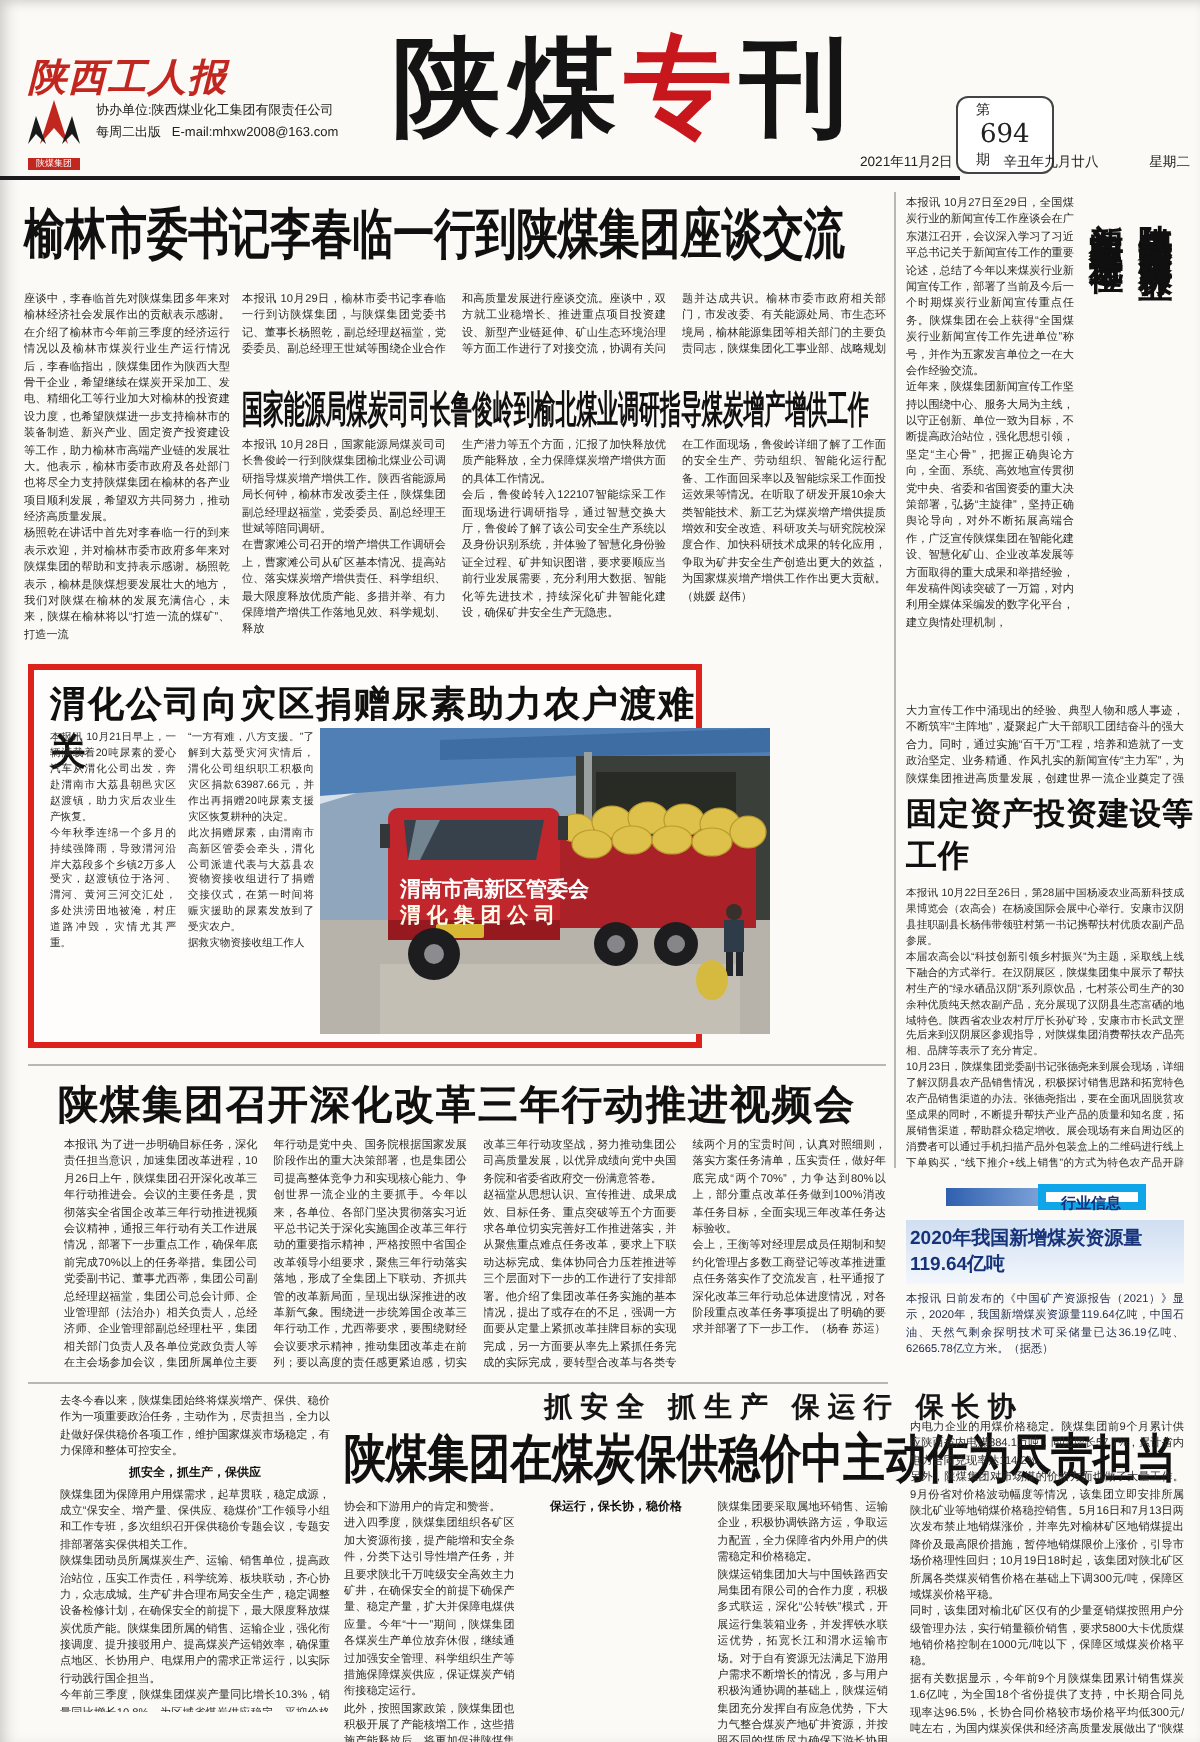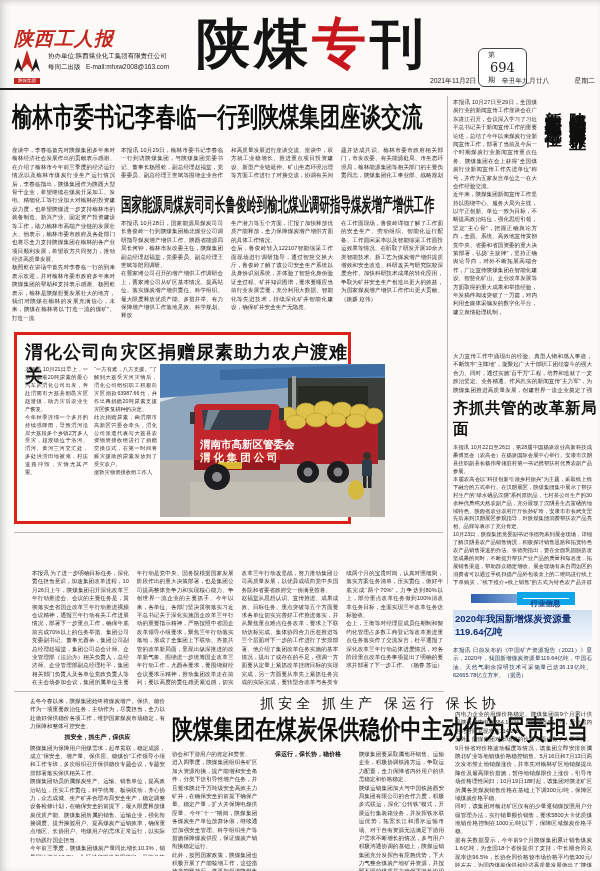--- a/index.html
+++ b/index.html
@@ -18,21 +18,21 @@
   
   .mast-name{font-family:"DejaVu Serif",serif;font-style:italic;font-weight:bold;color:#c2271f;font-size:19px;letter-spacing:1px;}
   .mast-small{font-size:6.5px;color:#222;line-height:1.7;}
   .title-char{font-family:"DejaVu Serif",serif;font-weight:900;font-size:54px;line-height:1;color:#141414;}
   .title-char.red{color:#c8161d;}
   .issue-box{border:1px solid #444;border-radius:6px;padding:1px 9px;font-size:7px;color:#222;background:#fff;}
   .issue-no{font-family:"DejaVu Serif",serif;font-weight:normal;font-size:13px;padding:0 2px;}
   .vertical{writing-mode:vertical-rl;text-orientation:upright;}
   .redbox{border:3px solid #dd221c;background:#fefdfb;}
   .info-tab-bar{height:9px;width:46px;background:linear-gradient(90deg,#2f5fae,#7aa0d6);}
-  .info-tab-box{border:6px solid #0ea5e9;background:#fff;font-size:7.5px;font-weight:bold;color:#16337a;
+  .info-tab-box{border:4px solid #0ea5e9;background:#fff;font-size:7.5px;font-weight:bold;color:#16337a;
                 padding:0 8px;line-height:11px;height:13px;}
   .info-headline{background:linear-gradient(180deg,#cfdef1,#f3f7fc);color:#16337a;font-weight:900;
                  font-size:9.5px;padding:3px 2px;letter-spacing:0;}
 </style>
 </head>
 <body>
 
 <div class="page">
 
   <div class="abs" style="left:0;top:0;width:480px;height:90px;border-bottom:2px solid #1c1c1c;">
@@ -154,56 +154,57 @@
           <rect x="208" y="112" width="3.5" height="12" fill="#23262b"></rect>
         </g>
         <ellipse cx="196" cy="126" rx="8" ry="10" fill="#d6ba40"></ellipse>
       </svg>
     </div>
     <div class="abs t" style="left:143px;top:31px;width:0;height:0;overflow:hidden;">员介绍，目前他们接收到的救灾物资主要有生活必需品，如衣、被、瓶装水、棉衣棉被等，还有救灾帐篷、水泵、雨衣、手电等，防疫消杀物资84件等物资，渭化公司捐赠的正是急需的第一批农资产品。当前灾区正处于灾后重建阶段，恢复生产自救、土地抢复耕是重要的，再加上正值小麦播种的季节，在11月中旬之前，小麦只要是及时播种出苗，明年仍然一定是个丰收年，这批尿素来得恰逢及时。
 本次援赠，由于多处道路被冲毁、积水严重，要将20吨尿素早早送达受灾群众手中并不容易。在工作人员的帮助下，运送尿素的车辆克服困难，多处绕行，终于将尿素送到了雨林村、新建村、新安村等5个村子并进行了分发。这批价值6万多元的尿素，为受灾农户们减轻了种植成本，为灾后重建凝聚了渭化人的爱心。（韩军莉）</div>
   </div>
 
   <div class="abs hl" style="left:453px;top:398px;font-size:15.5px;line-height:1.35;letter-spacing:0.5px;">
-    <div>齐抓共管的改革新局面</div>
+    <div>固定资产投资建设等工作</div>
   </div>
   <div class="abs t" style="left:453px;top:444px;width:139px;height:141px;font-size:5.3px;">本报讯 10月22日至26日，第28届中国杨凌农业高新科技成果博览会（农高会）在杨凌国际会展中心举行。安康市汉阴县挂职副县长杨伟带领驻村第一书记携帮扶村优质农副产品参展。
 本届农高会以“科技创新引领乡村振兴”为主题，采取线上线下融合的方式举行。在汉阴展区，陕煤集团集中展示了帮扶村生产的“绿水硒品汉阴”系列原饮品，七村茶公司生产的30余种优质纯天然农副产品，充分展现了汉阴县生态富硒的地域特色。陕西省农业农村厅厅长孙矿玲，安康市市长武文罡先后来到汉阴展区参观指导，对陕煤集团消费帮扶农产品亮相、品牌等表示了充分肯定。
 10月23日，陕煤集团党委副书记张德尧来到展会现场，详细了解汉阴县农产品销售情况，积极探讨销售思路和拓宽特色农产品销售渠道的办法。张德尧指出，要在全面巩固脱贫攻坚成果的同时，不断提升帮扶产业产品的质量和知名度，拓展销售渠道，帮助群众稳定增收。展会现场有来自周边区的消费者可以通过手机扫描产品外包装盒上的二维码进行线上下单购买，“线下推介+线上销售”的方式为特色农产品开辟渠道，畅通销路。
 据悉，陕煤集团将在巩固前期脱贫成果的基础上，依托与汉阴乡村振兴有效衔接，继续委派驻村干部帮扶脱贫村庄，围绕制定开发村级集体产业，着力做好农产品的产销工作，以消费促帮扶，以对外部资源，带动村民通过辛勤劳动实现稳定增收。（集团驻兴汉村乡村振兴工作组）</div>
 
   <div class="abs" style="left:453px;top:592px;width:139px;height:100px;">
     <div style="display:flex;align-items:center;justify-content:center;gap:0;">
       <div class="info-tab-bar"></div>
       <div class="info-tab-box">行业信息</div>
     </div>
     <div class="info-headline" style="margin-top:5px;">2020年我国新增煤炭资源量119.64亿吨</div>
     <div class="t" style="margin-top:4px;height:58px;color:#1d2a4a;">本报讯 日前发布的《中国矿产资源报告（2021）》显示，2020年，我国新增煤炭资源量119.64亿吨，中国石油、天然气剩余探明技术可采储量已达36.19亿吨、62665.78亿立方米。（据悉）</div>
   </div>
 
   <div class="abs rule" style="left:14px;top:532px;width:429px;height:1px;"></div>
+  <div class="abs hl" style="left:14px;top:539px;width:429px;text-align:center;font-size:20px;letter-spacing:1px;">陕煤集团召开深化改革三年行动推进视频会</div>
   <div class="abs" style="left:32px;top:569px;width:411px;height:117px;display:flex;gap:8px;">
     <div class="t" style="flex:1;height:117px;">本报讯 为了进一步明确目标任务，深化责任担当意识，加速集团改革进程，10月26日上午，陕煤集团召开深化改革三年行动推进会。会议的主要任务是，贯彻落实全省国企改革三年行动推进视频会议精神，通报三年行动有关工作进展情况，部署下一步重点工作，确保年底前完成70%以上的任务举措。集团公司党委副书记、董事尤西蒂，集团公司副总经理赵福堂，集团公司总会计师、企业管理部（法治办）相关负责人，总经济师、企业管理部副总经理杜平，集团相关部门负责人及各单位党政负责人等在主会场参加会议，集团所属单位主要负责人、分管改革（体制）负责人、相关部门负责人在分会场参加了视频会议。尤西蒂主持会议。
 尤西蒂在讲话中指出，实施国企改革三</div>
     <div class="t" style="flex:1;height:117px;">年行动是党中央、国务院根据国家发展阶段作出的重大决策部署，也是集团公司提高整体竞争力和实现核心能力、争创世界一流企业的主要抓手。今年以来，各单位、各部门坚决贯彻落实习近平总书记关于深化实施国企改革三年行动的重要指示精神，严格按照中省国企改革领导小组要求，聚焦三年行动落实落地，形成了全集团上下联动、齐抓共管的改革新局面，呈现出纵深推进的改革新气象。围绕进一步统筹国企改革三年行动工作，尤西蒂要求，要围绕财经会议要求示精神，推动集团改革走在前列；要以高度的责任感更紧迫感，切实抓好改革落地见效；要牢牢把握正确方向，集中力量攻破重点难点；要不断学习提炼先进经验，强化示范引领，全面打赢国企</div>
     <div class="t" style="flex:1;height:117px;">改革三年行动攻坚战，努力推动集团公司高质量发展，以优异成绩向党中央国务院和省委省政府交一份满意答卷。
 赵福堂从思想认识、宣传推进、成果成效、目标任务、重点突破等五个方面要求各单位切实完善好工作推进落实，并从聚焦重点难点任务改革，要求上下联动达标完成、集体协同合力压茬推进等三个层面对下一步的工作进行了安排部署。他介绍了集团改革任务实施的基本情况，提出了或存在的不足，强调一方面要从定量上紧抓改革挂牌目标的实现完成，另一方面要从率先上紧抓任务完成的实际完成，要转型合改革与各类专项改革工程统筹结合。陕西西安综合改革试验区已将集团列为支持培育创建世界一流示范企业中的首户，后</div>
     <div class="t" style="flex:1;height:117px;">续两个月的宝贵时间，认真对照细则，落实方案任务清单，压实责任，做好年底完成“两个70%”，力争达到80%以上，部分重点改革任务做到100%消改革任务目标，全面实现三年改革任务达标验收。
 会上，王衡等对经理层成员任期制和契约化管理占多数工商登记等改革推进重点任务落实作了交流发言，杜平通报了深化改革三年行动总体进度情况，对各阶段重点改革任务事项提出了明确的要求并部署了下一步工作。（杨春 苏运）</div>
   </div>
 
   <div class="abs rule" style="left:14px;top:691px;width:430px;height:1px;"></div>
   <div class="abs" style="left:30px;top:697px;width:135px;height:170px;">
     <div class="t" style="height:auto;">去冬今春以来，陕煤集团始终将煤炭增产、保供、稳价作为一项重要政治任务，主动作为，尽责担当，全力以赴做好保供稳价各项工作，维护国家煤炭市场稳定，有力保障和整体可控安全。</div>
     <div class="t subhead" style="font-size:6px;margin:2px 0;">抓安全，抓生产，保供应</div>
     <div class="t" style="height:112px;">陕煤集团为保障用户用煤需求，起草贯联，稳定成源，成立“保安全、增产量、保供应、稳煤价”工作领导小组和工作专班，多次组织召开保供稳价专题会议，专题安排部署落实保供相关工作。
 陕煤集团动员所属煤炭生产、运输、销售单位，提高政治站位，压实工作责任，科学统筹、板块联动，齐心协力，众志成城。生产矿井合理布局安全生产，稳定调整设备检修计划，在确保安全的前提下，最大限度释放煤炭优质产能。陕煤集团所属的销售、运输企业，强化衔接调度、提升接驳用户、提高煤炭产运销效率，确保重点地区、长协用户、电煤用户的需求正常运行，以实际行动践行国企担当。
 今年前三季度，陕煤集团煤炭产量同比增长10.3%，销量同比增长10.8%。为区域省煤炭供应稳定、平抑价格波动，发挥中长协兑现率稳定作用，得到了国家相关部委、行业</div>
   </div>
-  <div class="abs" style="left:200px;top:695px;width:360px;text-align:center;font-size:14px;font-weight:normal;letter-spacing:4px;color:#151515;">抓安全  抓生产  保运行  保长协</div>
+  <div class="abs" style="left:212px;top:695px;width:360px;text-align:center;font-size:14px;font-weight:bold;letter-spacing:4px;color:#151515;">抓安全  抓生产  保运行  保长协</div>
   <div class="abs hl nowrap" style="left:172px;top:712px;font-size:26px;transform:scaleX(0.8);transform-origin:left;">陕煤集团在煤炭保供稳价中主动作为尽责担当</div>
   <div class="abs" style="left:172px;top:750px;width:272px;height:117px;">
     <div class="cols3" style="height:117px;">
       <div class="t">协会和下游用户的肯定和赞誉。
 进入四季度，陕煤集团组织各矿区加大资源衔接，提产能增和安全条件，分类下达引导性增产任务，并且要求陕北千万吨级安全高效主力矿井，在确保安全的前提下确保产量、稳定产量，扩大并保障电煤供应量。今年“十一”期间，陕煤集团各煤炭生产单位放弃休假，继续通过加强安全管理、科学组织生产等措施保障煤炭供应，保证煤炭产销衔接稳定运行。
 此外，按照国家政策，陕煤集团也积极开展了产能核增工作，这些措施产能释放后，将更加促进陕煤集团在今冬明春增产保供中发挥保供稳价基石作用。</div>
       <div class="t subhead" style="font-size:6px;margin:2px 0;">保运行，保长协，稳价格</div>
       <div class="t">陕煤集团要采取属地环销售、运输企业，积极协调铁路方运，争取运力配置，全力保障省内外用户的供需稳定和价格稳定。
 陕煤运销集团加大与中国铁路西安局集团有限公司的合作力度，积极多式联运，深化“公转铁”模式，开展运行集装箱业务，并发挥铁水联运优势，拓宽长江和渭水运输市场。对于自有资源无法满足下游用户需求不断增长的情况，多与用户积极沟通协调的基础上，陕煤运销集团充分发挥自有应急优势，下大力气整合煤炭产地矿井资源，并按照不同的煤质尽力确保下游长协用户的供应链稳定。
 陕煤运销集团在日常运行中坚持硬性火车发运任务，确保日均装载发运量，并严格保障区域保供能力，尽最大能力提升保供电煤装车量。要求所属企业优化发运结构，提升煤炭中长协式电煤合同兑现率，督促长协合同兑现率高于国家监管要求。

